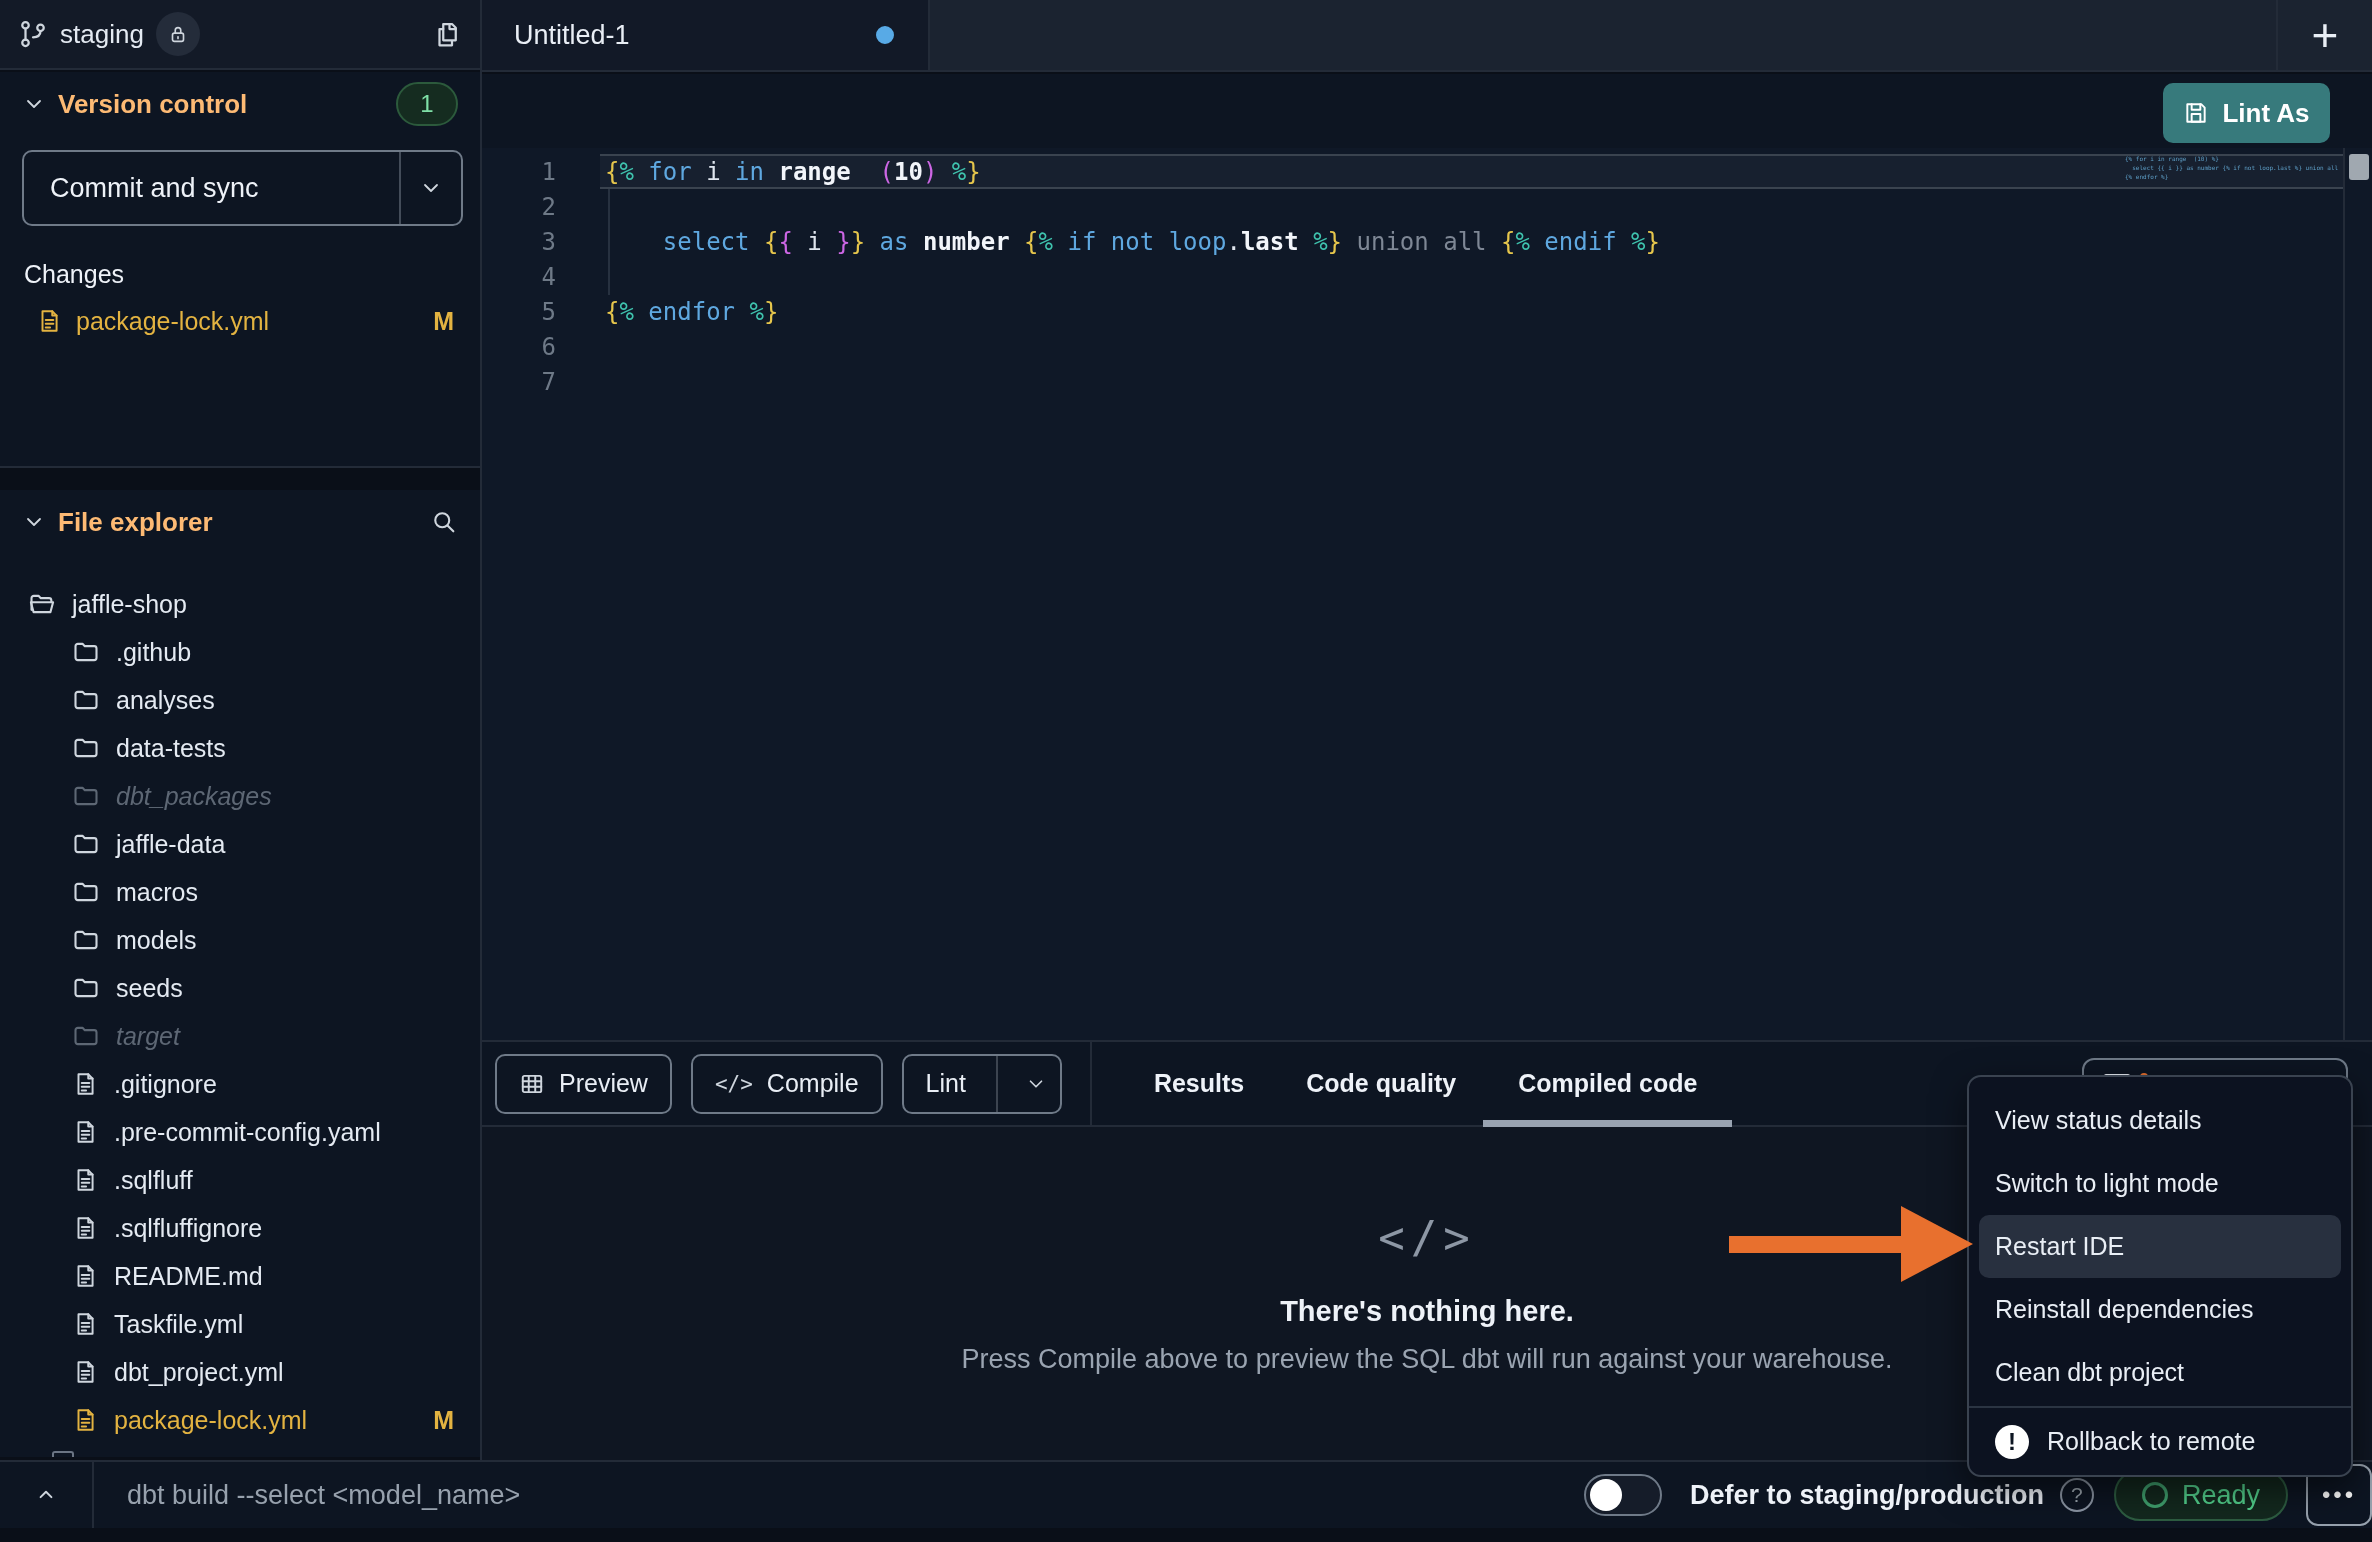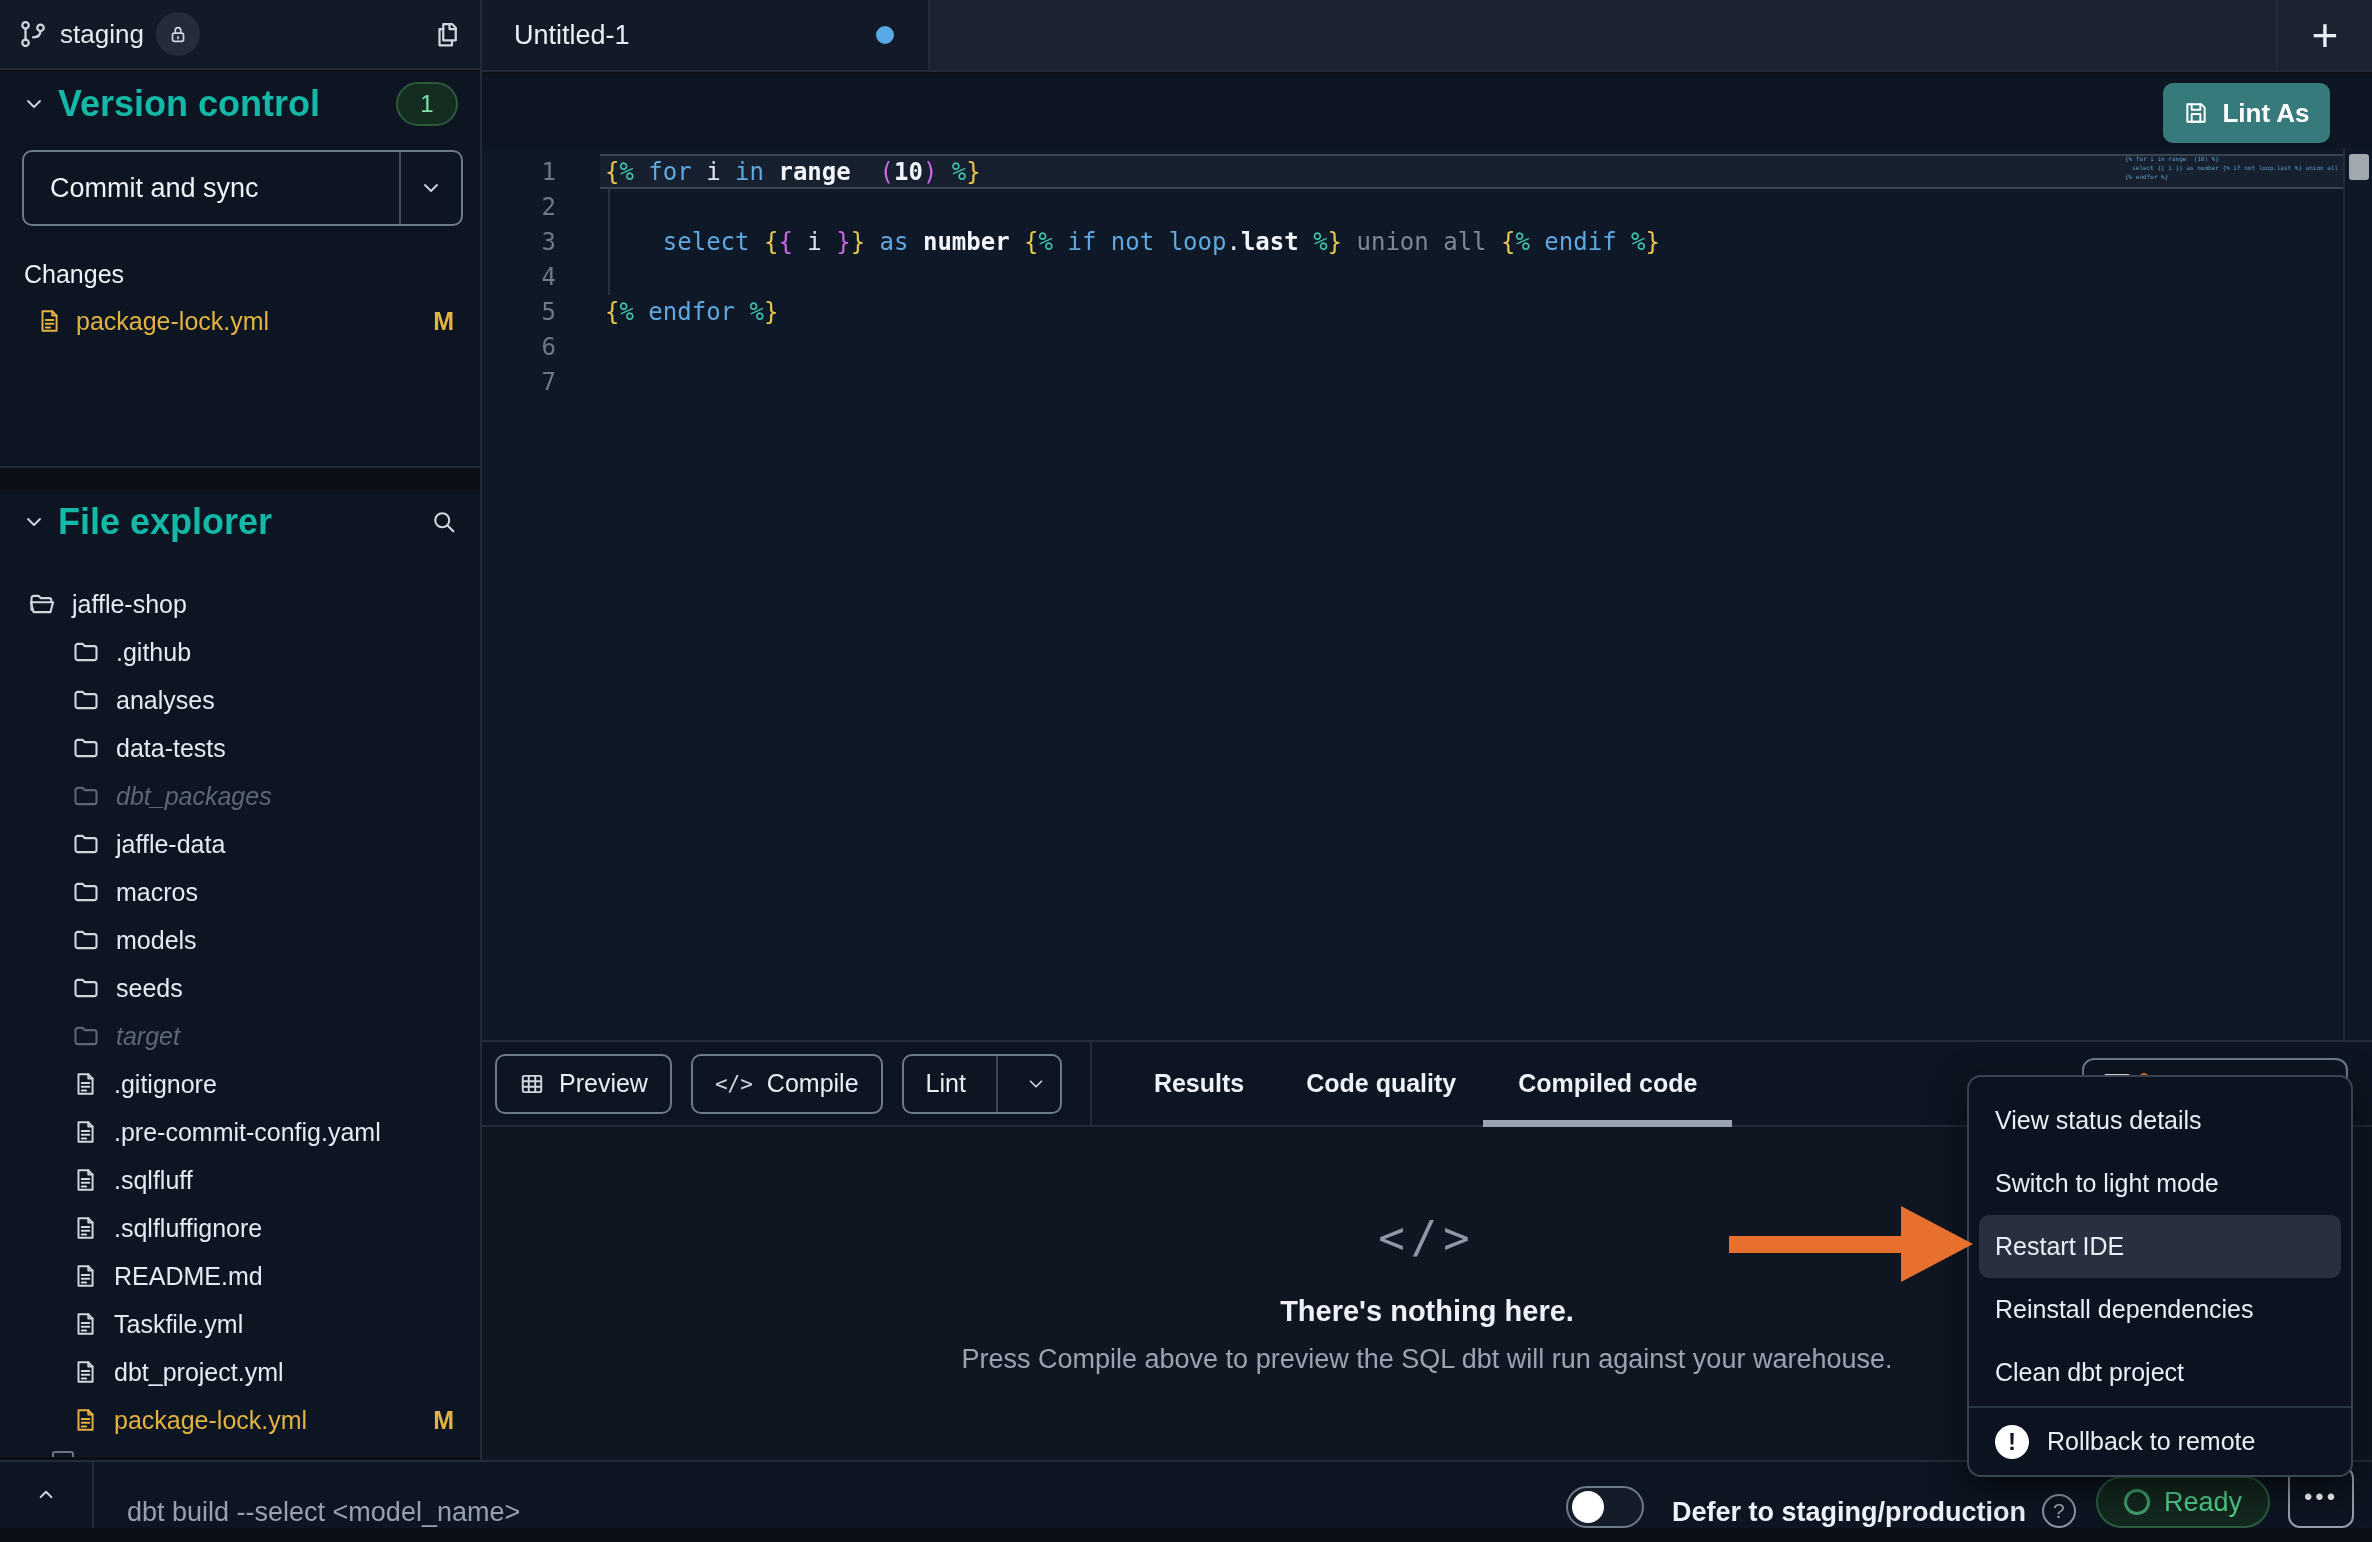--- a/index.html
+++ b/index.html
@@ -7,21 +7,21 @@
   svg{display:block}
   .ico{stroke:#cfd6de;fill:none;stroke-width:1.8;stroke-linecap:round;stroke-linejoin:round}
   
   #sidebar{position:absolute;left:0;top:0;width:482px;height:1460px;border-right:2px solid #232b38;background:#0a0f18}
   #sb-header{position:absolute;top:0;left:0;width:480px;height:70px;background:#131a27;border-bottom:2px solid #232b38;display:flex;align-items:center;padding:0 18px}
   #sb-header .branch-name{font-size:26px;margin:0 12px 0 12px;color:#e4eaf2}
   .lock-pill{width:44px;height:44px;border-radius:50%;background:#242c3a;display:flex;align-items:center;justify-content:center}
   #sb-header .spacer,.spacer{flex:1}
   #vc-panel{position:absolute;top:72px;left:0;width:480px;height:396px;background:#0d1522;border-bottom:2px solid #232b38}
   .sec-head{display:flex;align-items:center;height:64px;padding:0 22px;gap:12px}
-  .sec-title{font-size:36px;font-weight:bold;color:#14b8a6}
+  .sec-title{font-size:26px;font-weight:bold;color:#fdba74}
   .count-badge{width:62px;height:44px;border-radius:22px;background:#152c20;border:2px solid #2c5a3c;color:#7fe0a7;font-size:24px;display:flex;align-items:center;justify-content:center}
   #commit-btn{margin:14px 0 0 22px;width:441px;height:76px;border:2px solid #6f7a88;border-radius:10px;display:flex;align-items:center;background:transparent}
   #commit-btn .lbl{font-size:27px;padding-left:26px;color:#eef2f8}
   #commit-btn .split{margin-left:auto;height:100%;width:62px;border-left:2px solid #434c59;display:flex;align-items:center;justify-content:center}
   .changes-label{margin:34px 0 0 24px;font-size:25px;font-weight:normal;color:#eef2f8}
   .file-row{display:flex;align-items:center;height:48px;padding-left:36px;margin-top:8px}
   .file-row .nm{font-size:25px;color:#e3b341;margin-left:14px}
   .m-badge{margin-left:auto;margin-right:26px;font-size:25px;font-weight:bold;color:#e3b341}
   .amber-ico{stroke:#e3b341}
   #fe-panel{position:absolute;top:490px;left:0;width:480px;height:967px;background:#0d1522;overflow:hidden}
@@ -74,21 +74,21 @@
   
   #ctx-menu{position:absolute;left:1967px;top:1075px;width:386px;height:402px;background:#0c1220;border:2px solid #3a4350;border-radius:14px;padding:12px 0;box-shadow:0 12px 34px rgba(0,0,0,.55);z-index:10}
   .menu-item{height:63px;display:flex;align-items:center;padding:0 26px;font-size:25px;color:#e9eef5}
   .menu-item.hl{margin:0 10px;padding:0 16px;border-radius:10px;background:#28303f}
   .menu-div{height:2px;background:#2b3442;margin:2px 0}
   .excl{width:34px;height:34px;border-radius:50%;background:#fff;color:#0d1522;font-size:24px;font-weight:bold;display:flex;align-items:center;justify-content:center;margin-right:18px;flex:none}
   
   #arrow-shaft{position:absolute;left:1729px;top:1236px;width:178px;height:17px;background:#e8702e;z-index:11}
   #arrow-head{position:absolute;left:1901px;top:1206px;width:0;height:0;border-top:38px solid transparent;border-bottom:38px solid transparent;border-left:72px solid #e8702e;z-index:11}
   
-  #statusbar{position:absolute;left:0;top:1460px;width:2372px;height:68px;background:#0d1522;border-top:2px solid #232b38;display:flex;align-items:flex-end;padding-right:18px;z-index:3}
+  #statusbar{position:absolute;left:0;top:1460px;width:2372px;height:68px;background:#0d1522;border-top:2px solid #232b38;display:flex;align-items:center;z-index:3}
   #collapse-btn{width:92px;height:100%;display:flex;align-items:center;justify-content:center}
   .sb-div{width:2px;height:100%;background:#232b38}
   #cmd-input{margin-left:33px;font-size:27px;color:#97a1ad}
   #toggle{margin-left:auto;width:78px;height:42px;border-radius:21px;border:2px solid #6f7a88;background:#151c29;position:relative}
   #toggle .knob{position:absolute;left:4px;top:3px;width:32px;height:32px;border-radius:50%;background:#fff}
   #defer-label{margin-left:28px;font-size:27px;font-weight:bold;color:#eef2f8}
   #help-circ{margin-left:16px;width:34px;height:34px;border-radius:50%;border:2px solid #8b95a3;color:#9aa4ad;font-size:21px;display:flex;align-items:center;justify-content:center}
   #ready-pill{margin-left:20px;height:52px;border-radius:26px;border:2px solid #2d5c41;background:#13281e;display:flex;align-items:center;padding:0 26px;gap:14px}
   #ready-pill .rdot{width:26px;height:26px;border-radius:50%;border:3px solid #3f9f6d}
   #ready-pill .rlbl{font-size:27px;color:#52d08c}

